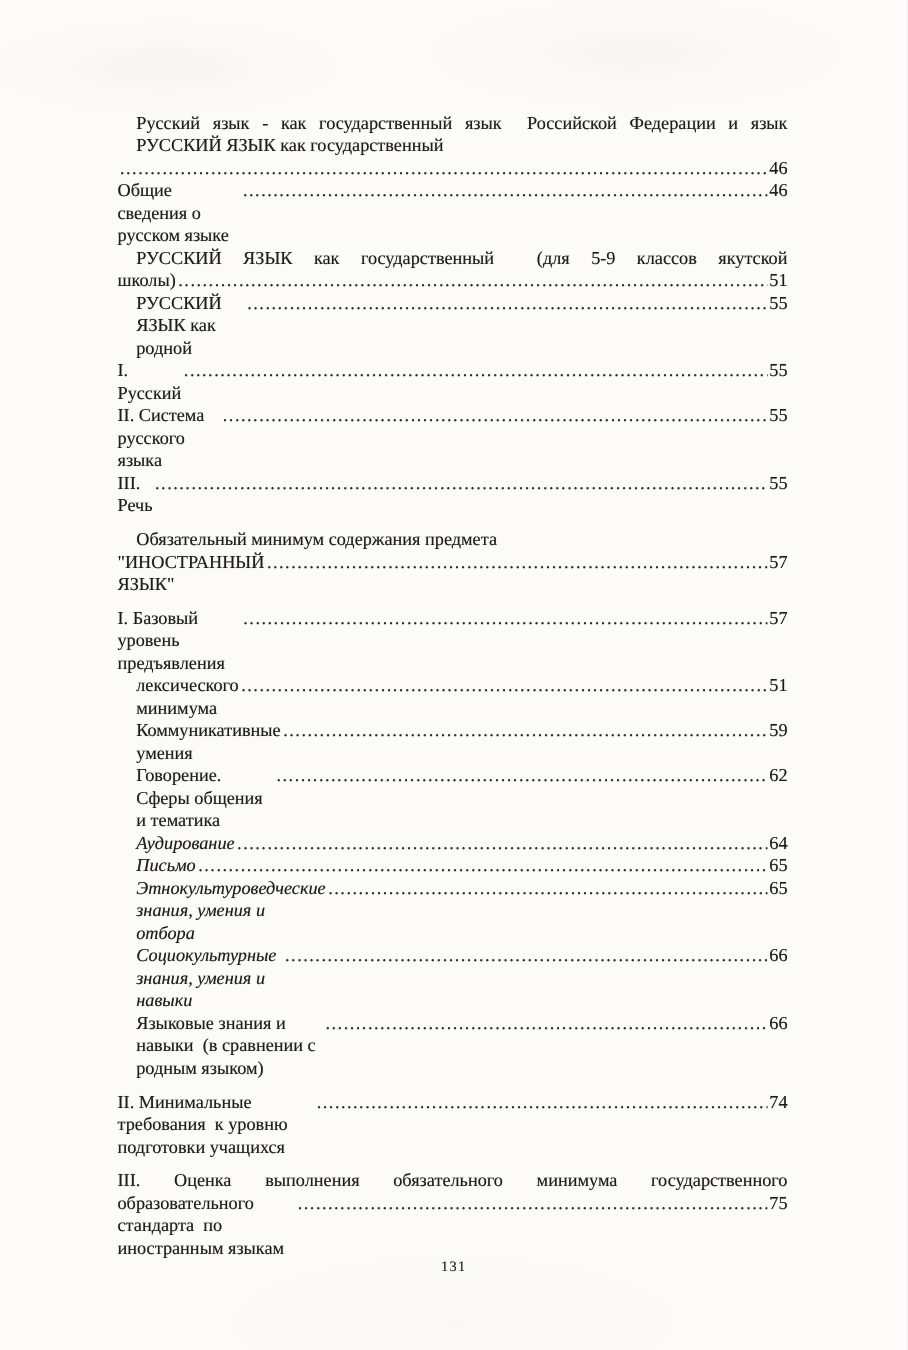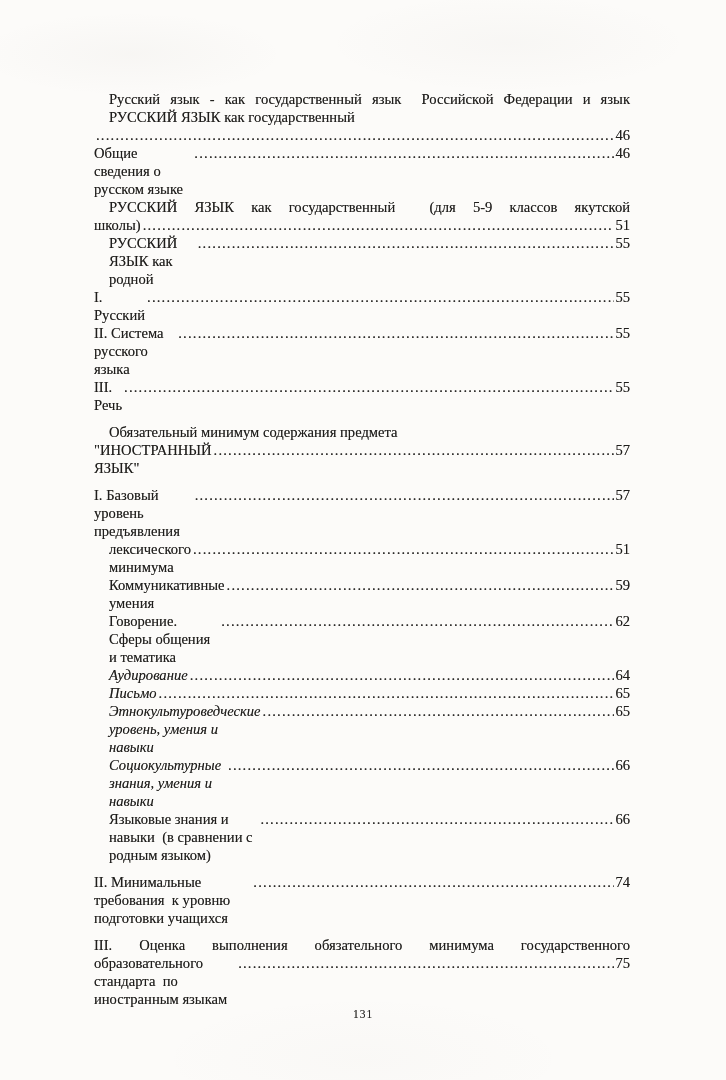--- a/index.html
+++ b/index.html
@@ -141,21 +141,21 @@
         <span class="t">Аудирование</span>
         <span class="leader"></span>
         <span class="pg">64</span>
       </div>
       <div class="line ind it">
         <span class="t">Письмо</span>
         <span class="leader"></span>
         <span class="pg">65</span>
       </div>
       <div class="line ind it">
-        <span class="t">Этнокультуроведческие уровень, умения и навыки</span>
+        <span class="t">Этнокультуроведческие знания, умения и отбора</span>
         <span class="leader"></span>
         <span class="pg">65</span>
       </div>
       <div class="line ind it">
         <span class="t">Социокультурные знания, умения и навыки</span>
         <span class="leader"></span>
         <span class="pg">66</span>
       </div>
       <div class="line ind">
         <span class="t">Языковые знания и навыки  (в сравнении с родным языком)</span>

